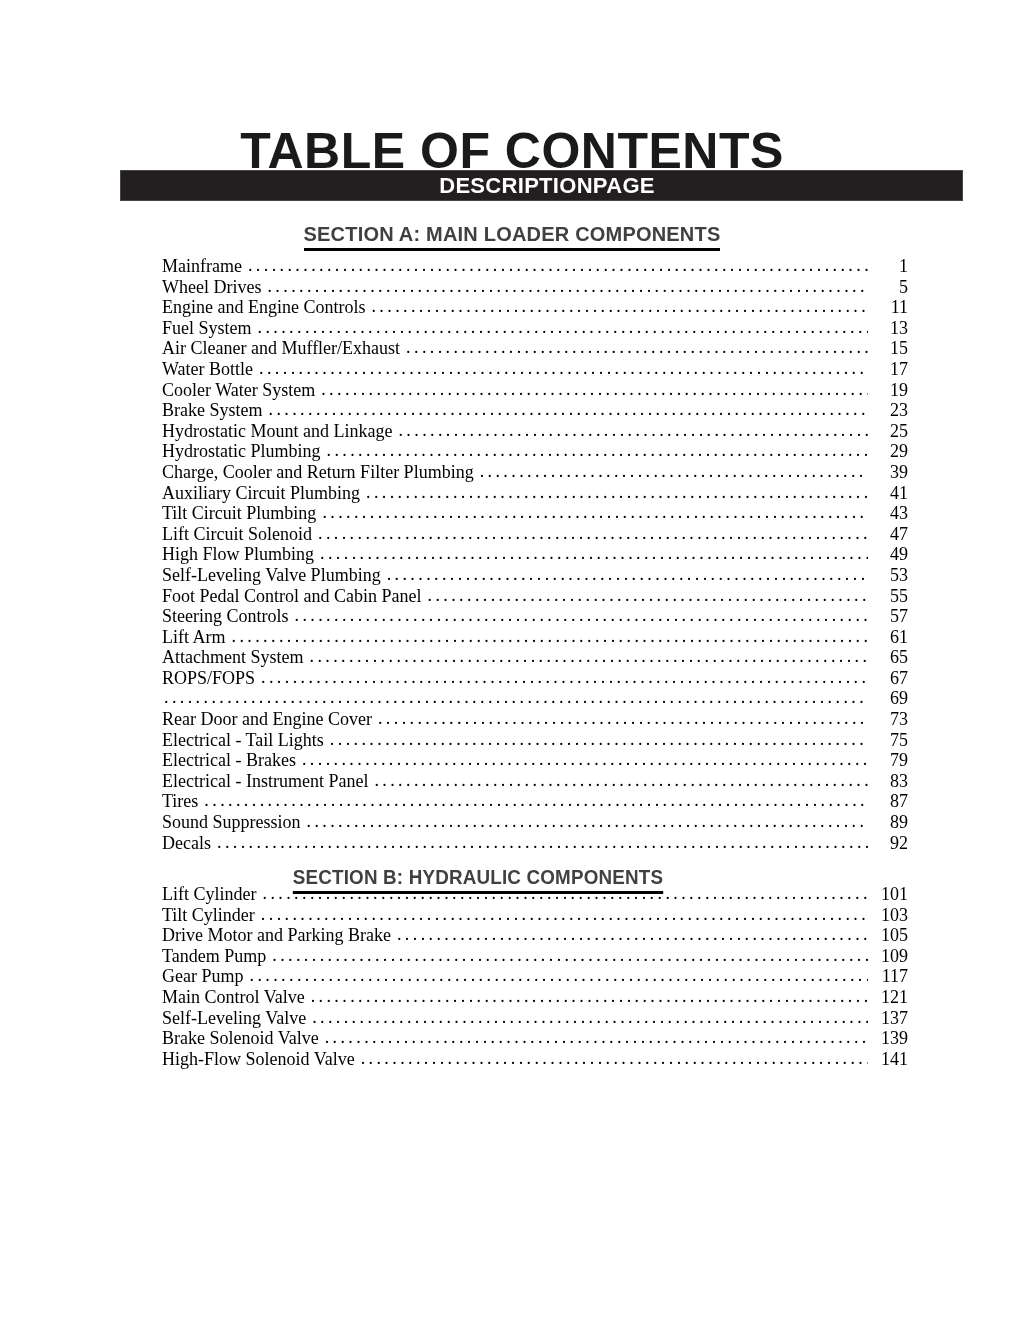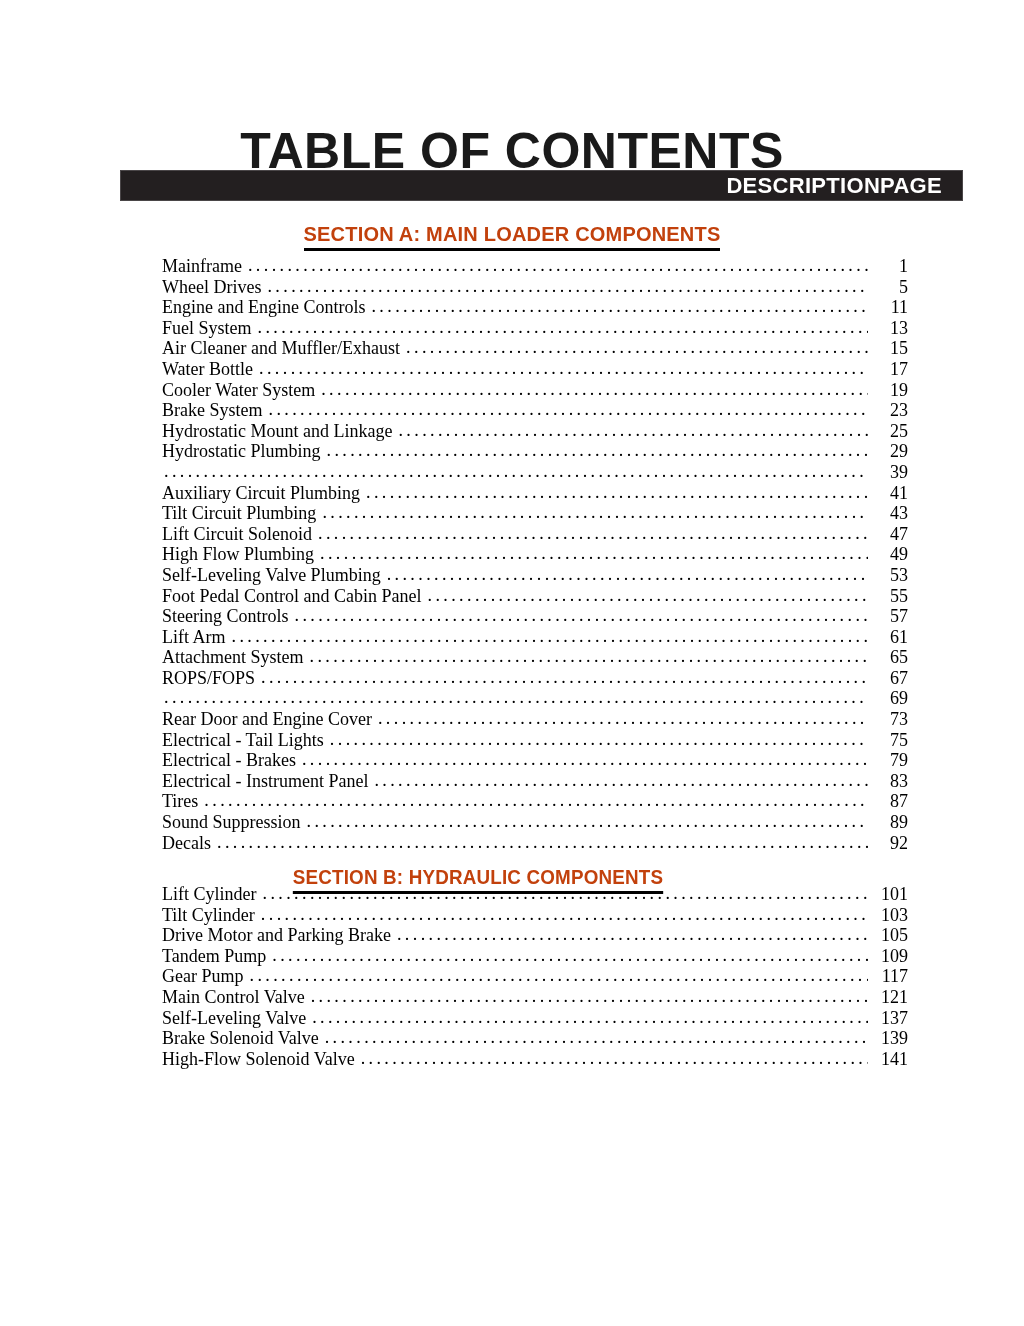--- a/index.html
+++ b/index.html
@@ -36,41 +36,41 @@
     position: absolute;
     top: 170px;
     left: 120px;
     width: 843px;
     height: 31px;
     background: #231f20;
     border: 1px solid #4a4648;
     box-sizing: border-box;
     display: flex;
     align-items: center;
-    justify-content: flex-end;
+    justify-content: center;
   }
   .header-bar .bar-label {
     font-family: "Liberation Sans", sans-serif;
     font-weight: bold;
     font-size: 22px;
     color: #ffffff;
     letter-spacing: 0.3px;
     line-height: 1;
   }
   .header-bar .bar-label.left  { margin-left: 31px; }
   .header-bar .bar-label.right { margin-right: 20px; }
 
   
   .section-heading {
     text-align: center;
     font-family: "Liberation Sans", sans-serif;
     font-weight: bold;
     font-size: 20px;
     letter-spacing: 0.2px;
-    color: #c2410c;
+    color: #404040;
     line-height: 1;
     margin: 0;
   }
   .section-heading .heading-text {
     display: inline-block;
     border-bottom: 3px solid #000000;
     padding-bottom: 4px;
   }
   .section-heading.condensed .heading-text {
     transform: scaleX(0.94);
@@ -185,20 +185,21 @@
         <span class="entry-title">Hydrostatic Mount and Linkage</span>
         <span class="leader" aria-hidden="true">..........................................................................................</span>
         <span class="entry-page">25</span>
       </li>
       <li class="toc-row">
         <span class="entry-title">Hydrostatic Plumbing</span>
         <span class="leader" aria-hidden="true">..........................................................................................</span>
         <span class="entry-page">29</span>
       </li>
       <li class="toc-row">
+        <span class="entry-title">Charge, Cooler and Return Filter Plumbing</span>
         <span class="leader" aria-hidden="true">..........................................................................................</span>
         <span class="entry-page">39</span>
       </li>
       <li class="toc-row">
         <span class="entry-title">Auxiliary Circuit Plumbing</span>
         <span class="leader" aria-hidden="true">..........................................................................................</span>
         <span class="entry-page">41</span>
       </li>
       <li class="toc-row">
         <span class="entry-title">Tilt Circuit Plumbing</span>

